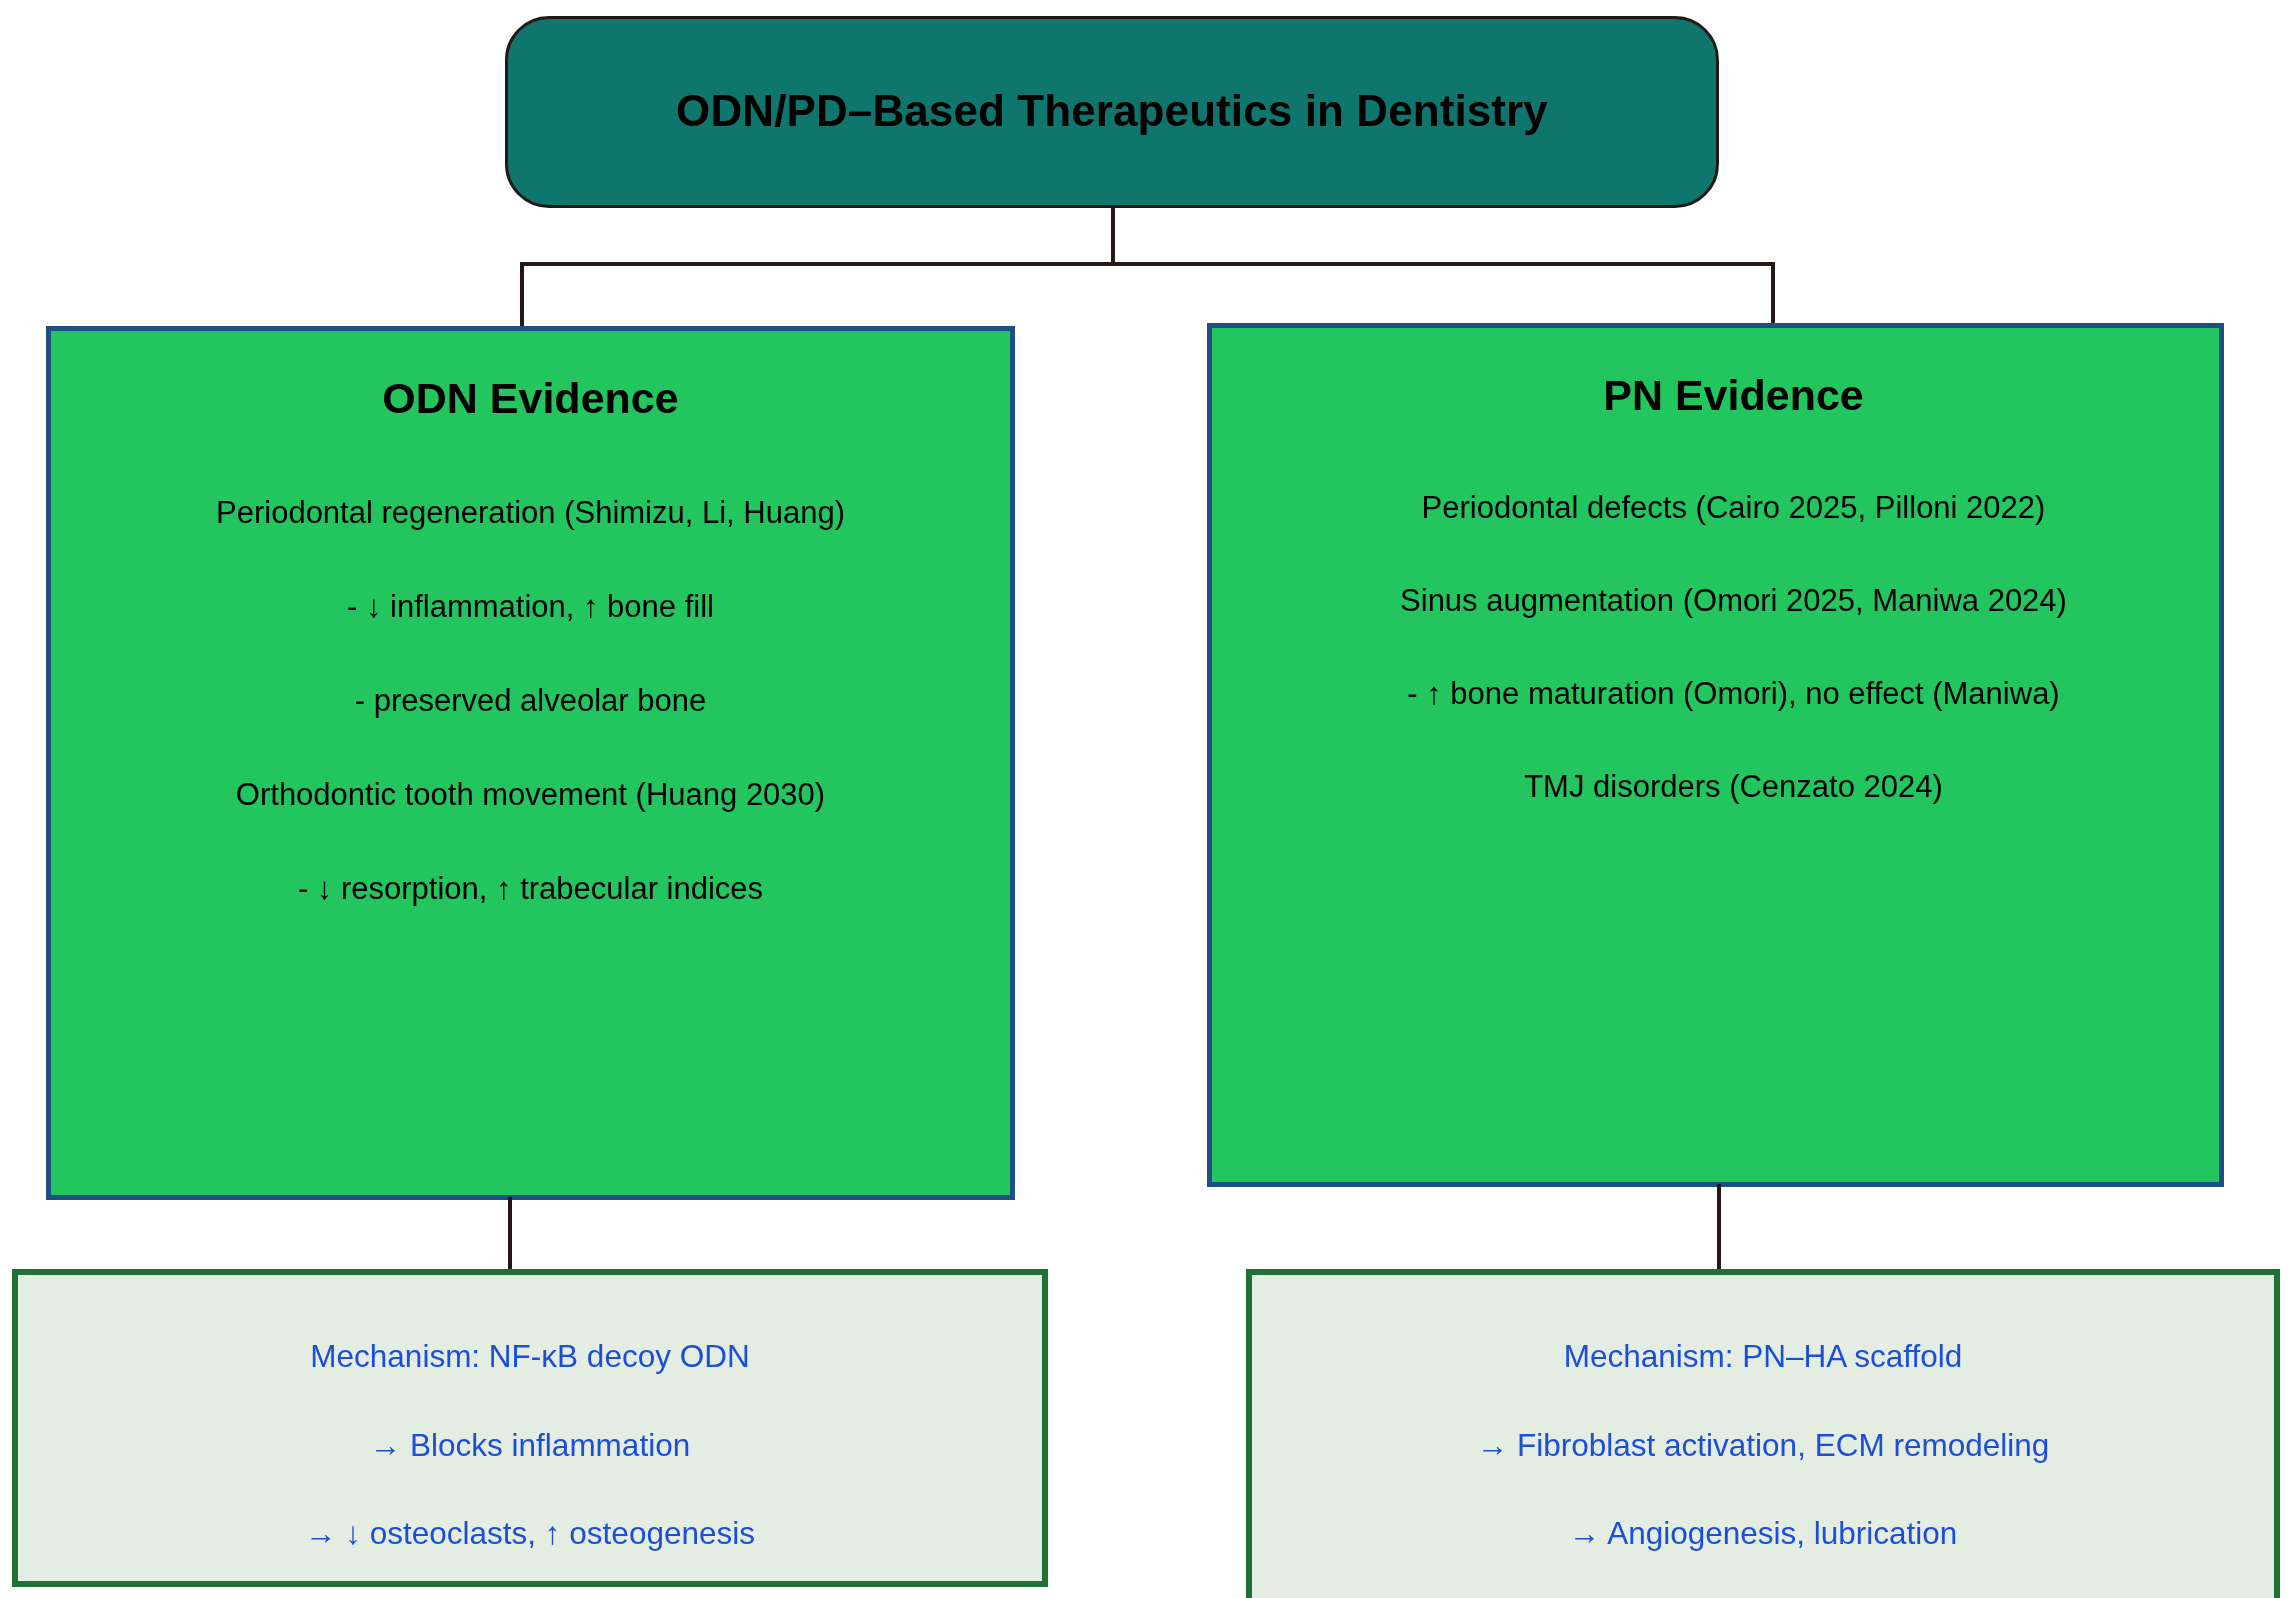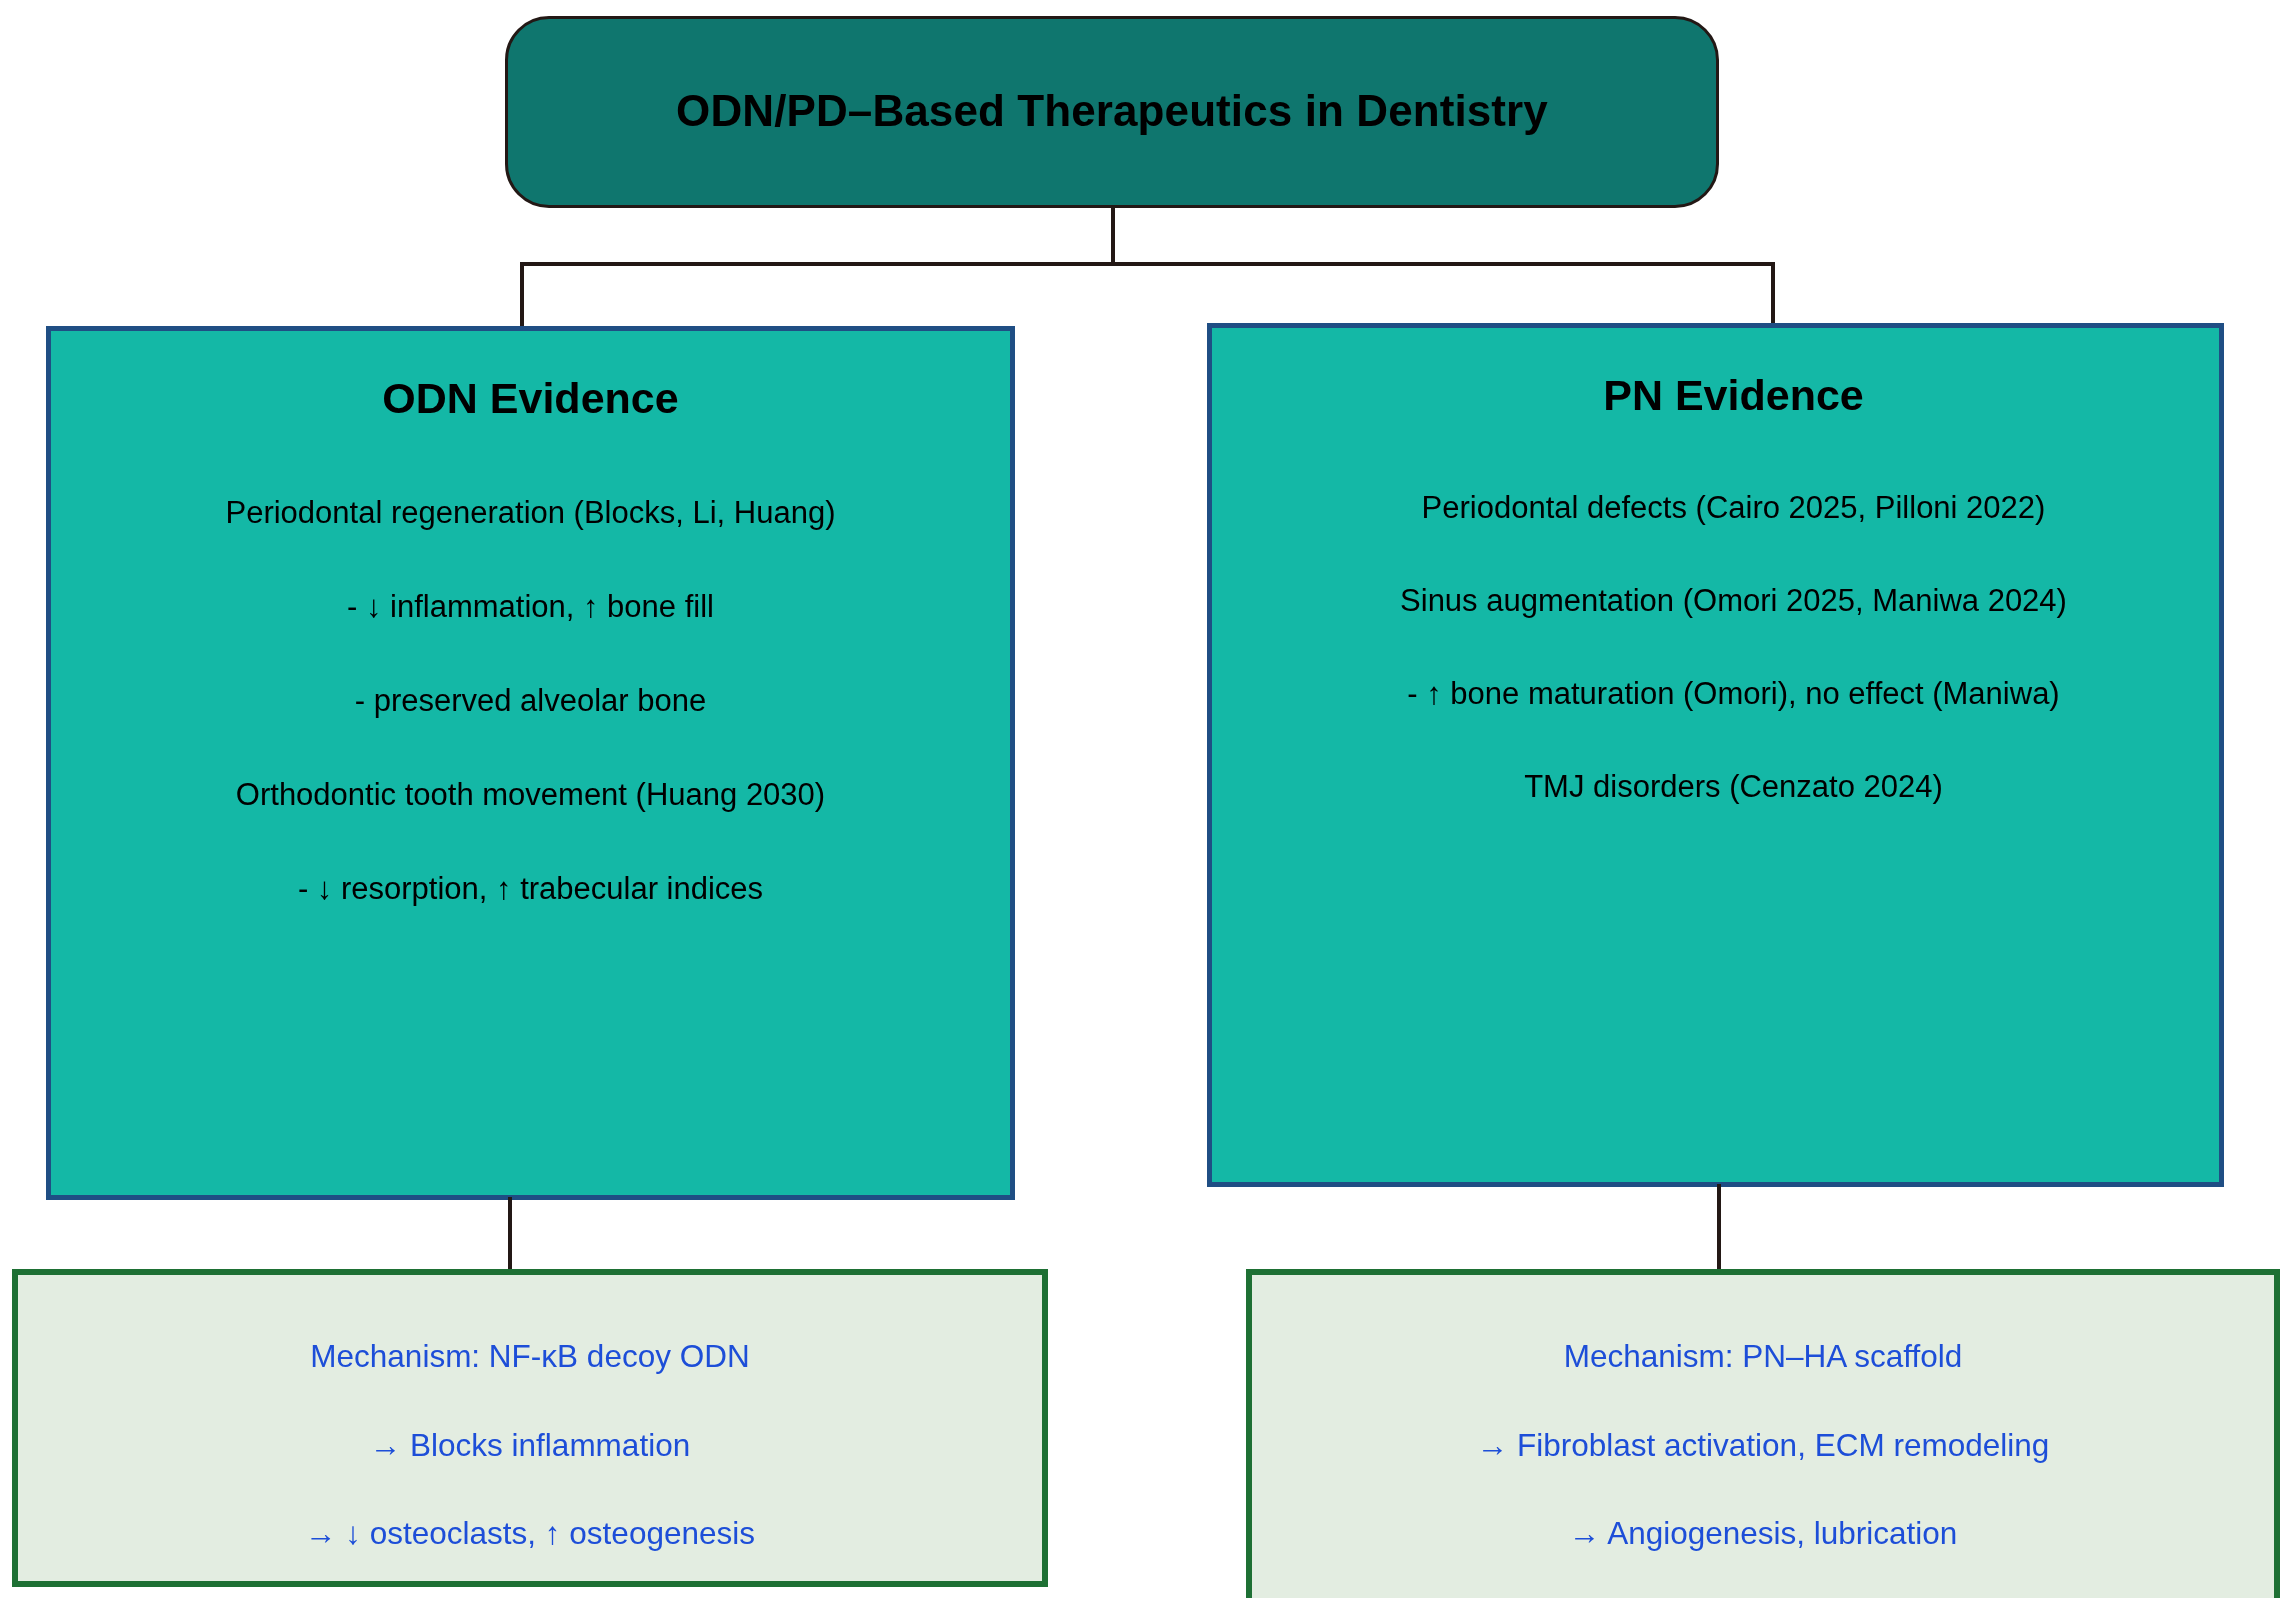--- a/index.html
+++ b/index.html
@@ -60,21 +60,21 @@
   .conn-drop-right{ left: 1771px; top: 262px; height: 64px; }
   
   .conn-left-mech { left: 508px; top: 1197px; height: 74px; }
   .conn-right-mech{ left: 1717px; top: 1184px; height: 87px; }
 
   
   .evidence-box {
     position: absolute;
     box-sizing: border-box;
     border: 5.7px solid #1F4E84;
-    background: #14b8a6;
+    background: #22c55e;
     padding: 0;
   }
   #evidence-odn { left: 46px;   top: 326px; width: 969px; height: 874px; }
   #evidence-pn  { left: 1207px; top: 323px; width: 1017px; height: 864px; padding-left: 36px; }
 
   .evidence-heading {
     text-align: center;
     font-size: 43px;
     font-weight: bold;
     color: #000000;
@@ -133,21 +133,21 @@
   </div>
 
   <div class="conn conn-v conn-root-stem"></div>
   <div class="conn conn-h conn-root-bar"></div>
   <div class="conn conn-v conn-drop-left"></div>
   <div class="conn conn-v conn-drop-right"></div>
 
   <div class="evidence-box" id="evidence-odn">
     <div class="evidence-heading">ODN Evidence</div>
     <ul class="evidence-lines">
-      <li>Periodontal regeneration (Blocks, Li, Huang)</li>
+      <li>Periodontal regeneration (Shimizu, Li, Huang)</li>
       <li>- ↓ inflammation, ↑ bone fill</li>
       <li>- preserved alveolar bone</li>
       <li>Orthodontic tooth movement (Huang 2030)</li>
       <li>- ↓ resorption, ↑ trabecular indices</li>
     </ul>
   </div>
 
   <div class="evidence-box" id="evidence-pn">
     <div class="evidence-heading">PN Evidence</div>
     <ul class="evidence-lines">

